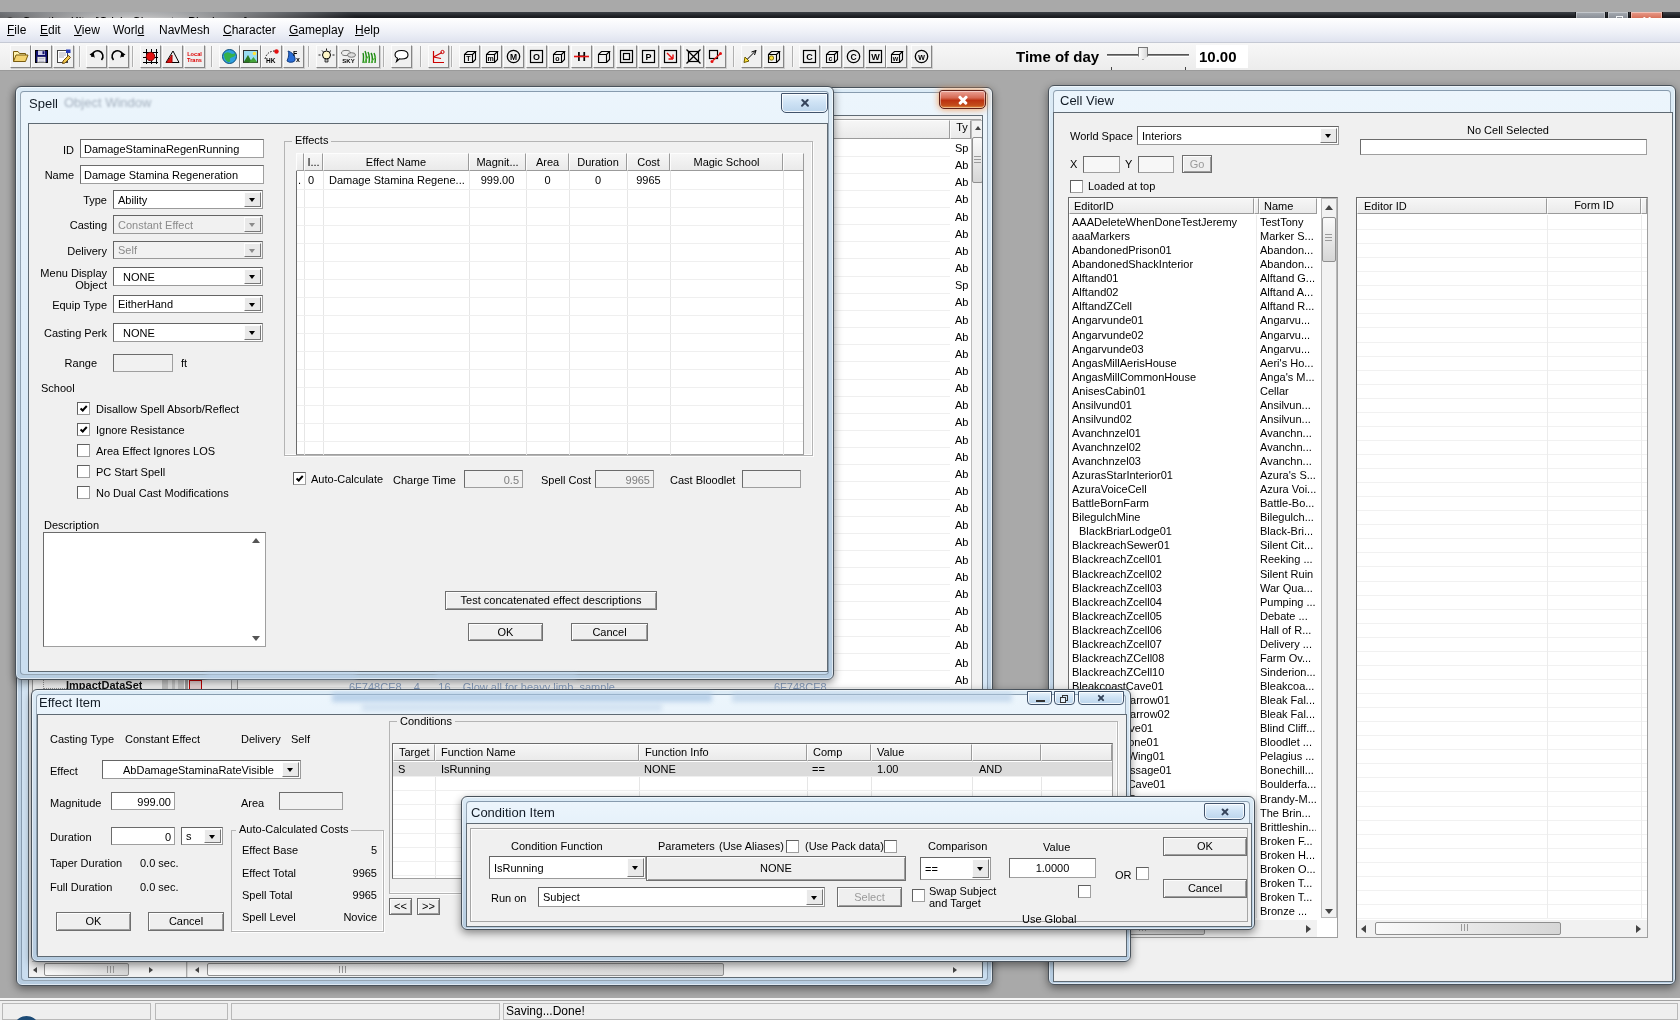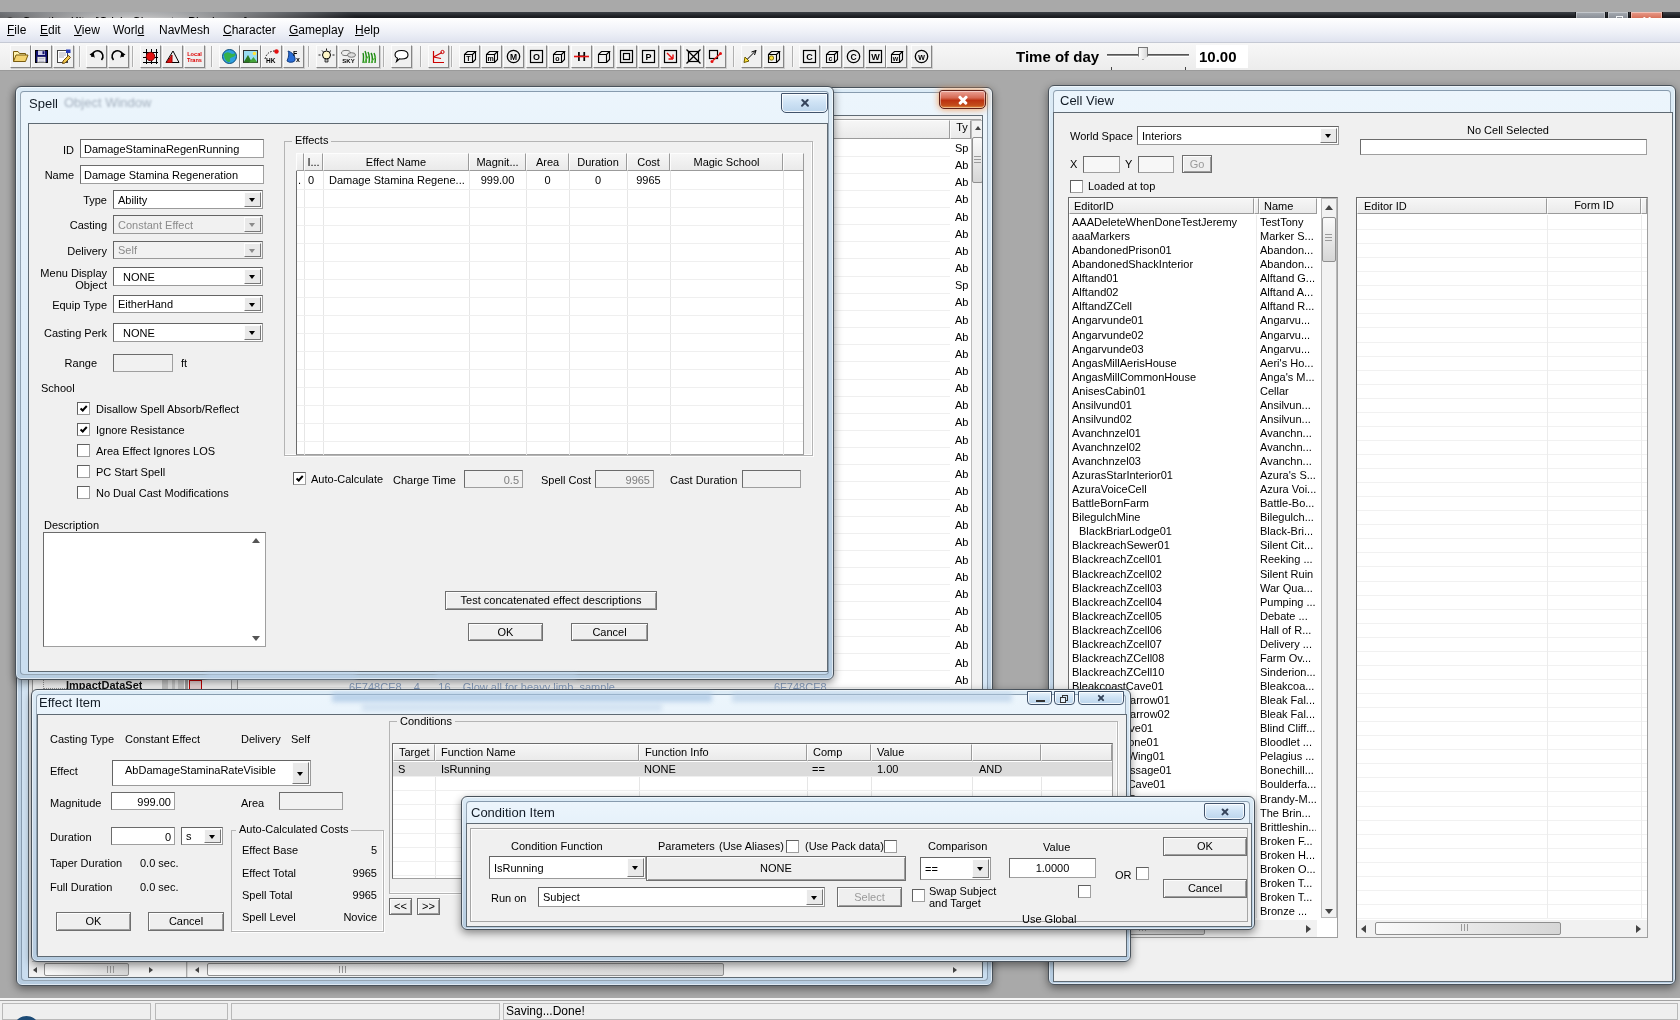--- a/index.html
+++ b/index.html
@@ -785,21 +785,21 @@
 <div class="t tc" style="left:553px;top:87px;width:58px">0</div>
 <div class="t tc" style="left:611px;top:87px;width:43px">9965</div>
 <div class="cb" style="left:277px;top:385px">
         <div class="chkm"></div>
       </div>
 <div class="t" style="left:295px;top:385.5px;">Auto-Calculate</div>
 <div class="t" style="left:377px;top:386.5px;">Charge Time</div>
 <div class="ed edd" style="left:448px;top:383px;width:59px;height:18px;text-align:right;color:#7d7d7d">0.5</div>
 <div class="t" style="left:525px;top:386.5px;">Spell Cost</div>
 <div class="ed edd" style="left:579px;top:383px;width:59px;height:18px;text-align:right;color:#7d7d7d">9965</div>
-<div class="t" style="left:654px;top:386.5px;">Cast Duration</div>
+<div class="t" style="left:654px;top:386.5px;">Cast Bloodlet</div>
 <div class="ed edd" style="left:726px;top:383px;width:59px;height:18px;"></div>
 <div class="btn" style="left:429px;top:504px;width:212px;height:19px;line-height:17px">Test concatenated effect descriptions</div>
 <div class="btn" style="left:452px;top:536px;width:75px;height:18px;line-height:16px">OK</div>
 <div class="btn" style="left:555px;top:536px;width:77px;height:18px;line-height:16px">Cancel</div>
 <div class="a" style="left:190px;top:586px;width:150px;height:6px;background:#b9cfe6;opacity:.6;filter:blur(2px)"></div>
 <div class="a" style="left:420px;top:586px;width:140px;height:6px;background:#bdd2e8;opacity:.5;filter:blur(2px)"></div>
 </div>
   </div>
 <div class="win" style="left:31px;top:689px;width:1100px;height:273px">
 <div class="winin" style="background:linear-gradient(180deg,#ecf5fc 0%,#dcebf8 45%,#cde0f0 100%)"></div>
@@ -818,21 +818,21 @@
       <div class="xb" style="width:8px;background:#36455c;transform:translate(-50%,-50%) rotate(45deg);height:2px"></div>
       <div class="xb" style="width:8px;background:#36455c;transform:translate(-50%,-50%) rotate(-45deg);height:2px"></div>
     </div>
 <div class="client" style="left:5px;top:24px;width:1090px;height:243px"></div>
 <div class="a" style="left:0;top:0;width:1100px;height:273px">
 <div class="t" style="left:18px;top:43px;">Casting Type</div>
 <div class="t" style="left:93px;top:43px;">Constant Effect</div>
 <div class="t" style="left:209px;top:43px;">Delivery</div>
 <div class="t" style="left:259px;top:43px;">Self</div>
 <div class="t" style="left:18px;top:74.5px;">Effect</div>
-<div class="cmb" style="left:80px;top:70px;width:199px;height:26px;padding-left:12px;line-height:16px">AbDamageStaminaRateVisible<div class="da"></div></div>
+<div class="cmb" style="left:70px;top:70px;width:199px;height:19px;padding-left:20px;line-height:16px">AbDamageStaminaRateVisible<div class="da"></div></div>
 <div class="t" style="left:18px;top:106.5px;">Magnitude</div>
 <div class="ed" style="left:79px;top:102px;width:64px;height:18px;text-align:right">999.00</div>
 <div class="t" style="left:209px;top:106.5px;">Area</div>
 <div class="ed edd" style="left:247px;top:102px;width:64px;height:18px;"></div>
 <div class="t" style="left:18px;top:140.5px;">Duration</div>
 <div class="ed" style="left:79px;top:137px;width:64px;height:18px;text-align:right">0</div>
 <div class="cmb" style="left:149px;top:137px;width:42px;height:18px;padding-left:4px;line-height:15px">s<div class="da"></div></div>
 <div class="t" style="left:18px;top:166.5px;">Taper Duration</div>
 <div class="t" style="left:108px;top:166.5px;">0.0 sec.</div>
 <div class="t" style="left:18px;top:190.5px;">Full Duration</div>

